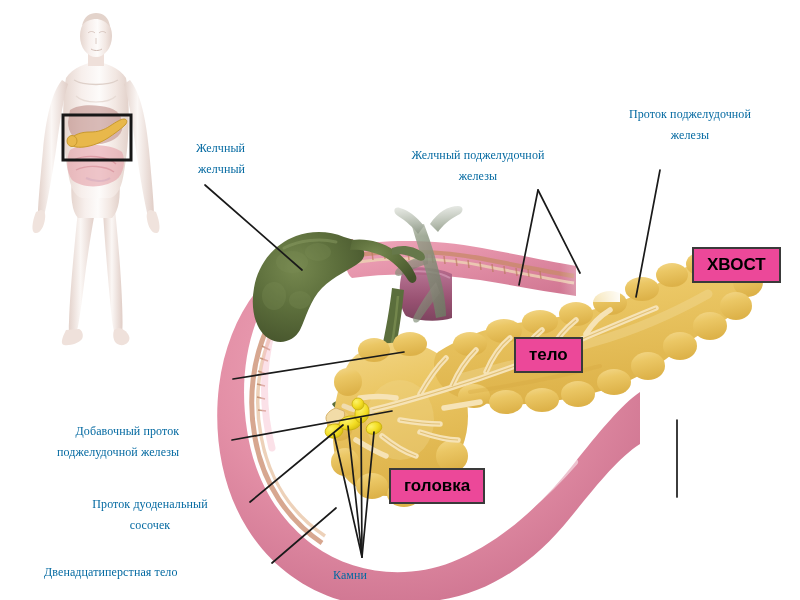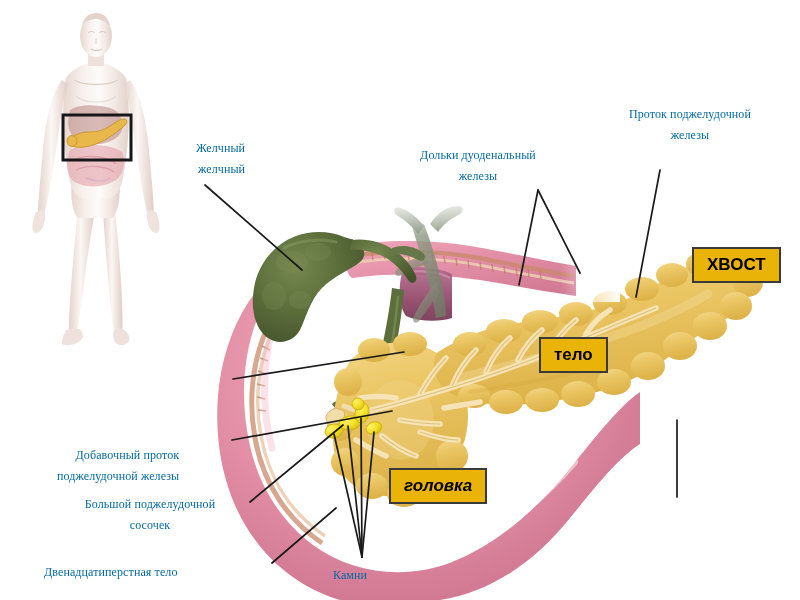--- a/index.html
+++ b/index.html
@@ -30,21 +30,21 @@
     font-size: 12px;
     line-height: 21px;
     white-space: pre;
     letter-spacing: 0.1px;
   }
   .label.center { text-align: center; }
   .label.left   { text-align: right; }
 
   .boxlabel {
     position: absolute;
-    background: #eab308;
+    background: #ec4899;
     border: 2px solid #3a3a3a;
     color: #000000;
     font-family: "Liberation Sans", sans-serif;
     font-weight: bold;
     font-size: 17px;
     line-height: 1;
     padding: 7px 13px 8px 13px;
     white-space: nowrap;
     box-sizing: border-box;
   }
@@ -409,33 +409,33 @@
         <line x1="362" y1="557" x2="361" y2="418"></line>
         <line x1="362" y1="557" x2="374" y2="432"></line>
 
         <line x1="677" y1="420" x2="677" y2="497"></line>
       </g>
     </g>
   </svg>
 
   <div class="label left" style="left:196px; top:138px;"><span>Желчный</span><br><span>желчный</span></div>
 
-  <div class="label center" style="left:368px; top:145px; width:220px;"><span>Дольки дуоденальный</span><br><span>железы</span></div>
+  <div class="label center" style="left:368px; top:145px; width:220px;"><span>Желчный поджелудочной</span><br><span>железы</span></div>
 
   <div class="label center" style="left:581px; top:104px; width:218px;"><span>Проток поджелудочной</span><br><span>железы</span></div>
 
   <div class="boxlabel" style="left:692px; top:247px;">ХВОСТ</div>
 
-  <div class="boxlabel" style="left:539px; top:337px;text-align:right;">тело</div>
-
-  <div class="boxlabel" style="left:389px; top:468px;font-style:italic;">головка</div>
-
-
-  <div class="label left" style="left:57px; top:445px;"><span>Добавочный проток</span><br><span>поджелудочной железы</span></div>
-
-  <div class="label center" style="left:52px; top:494px; width:196px;"><span>Большой поджелудочной</span><br><span>сосочек</span></div>
+  <div class="boxlabel" style="left:514px; top:337px;text-align:right;">тело</div>
+
+  <div class="boxlabel" style="left:389px; top:468px;">головка</div>
+
+
+  <div class="label left" style="left:57px; top:421px;"><span>Добавочный проток</span><br><span>поджелудочной железы</span></div>
+
+  <div class="label center" style="left:52px; top:494px; width:196px;"><span>Проток дуоденальный</span><br><span>сосочек</span></div>
 
   <div class="label left" style="left:44px; top:562px;">Двенадцатиперстная тело</div>
 
   <div class="label left" style="left:333px; top:565px;">Камни</div>
 
 
 </div>
 
 </body></html>

